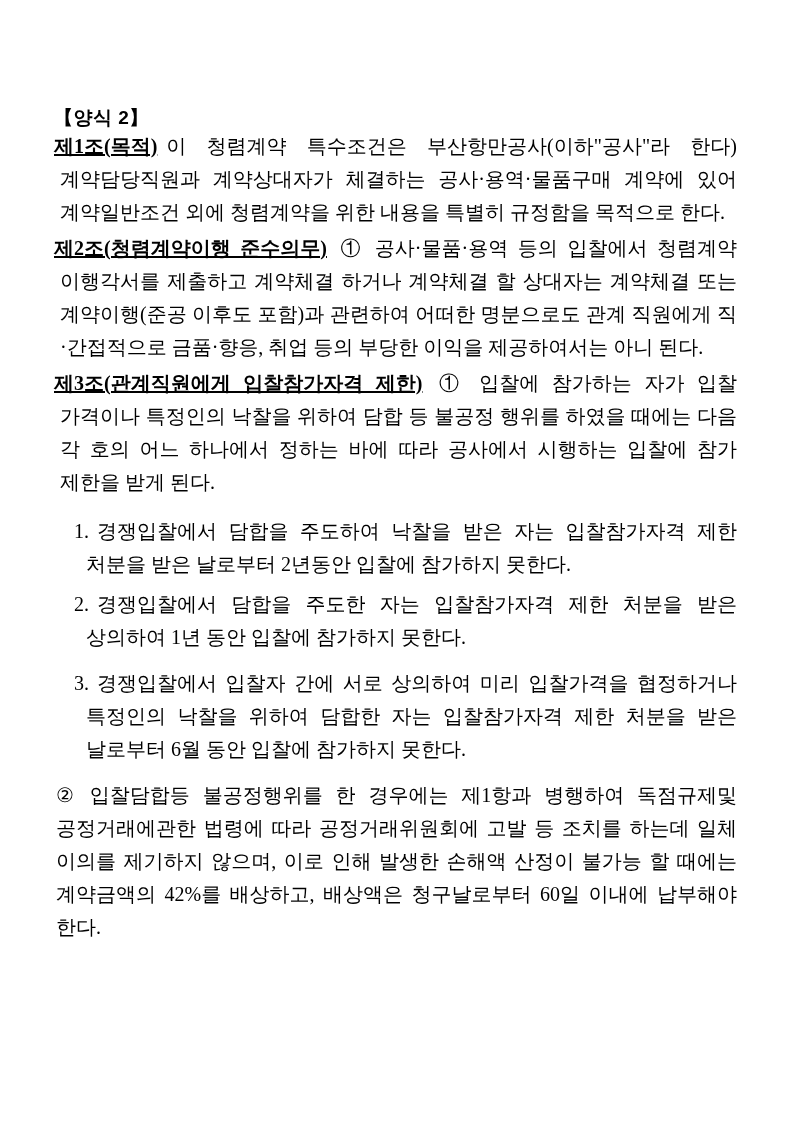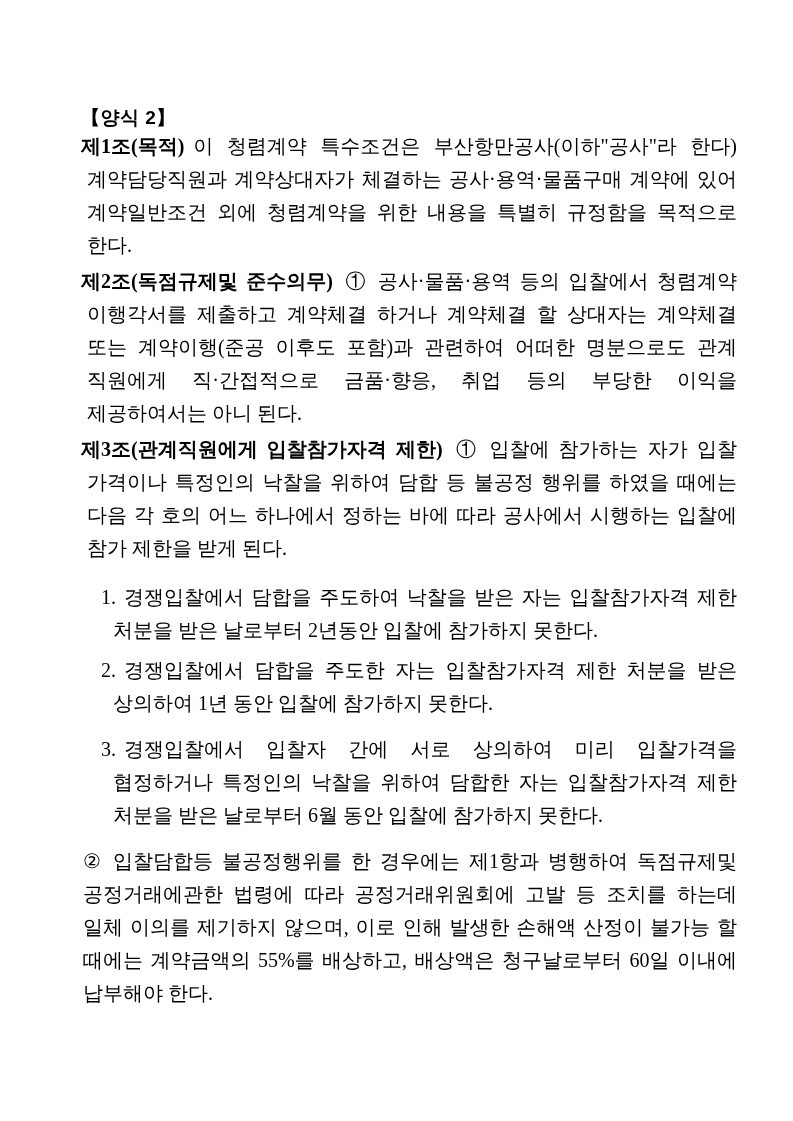--- a/index.html
+++ b/index.html
@@ -11,21 +11,21 @@
     width: 793px;
     height: 1121px;
     color: #000000;
     font-family: "Liberation Serif", "DejaVu Serif", serif;
     overflow: hidden;
   }
   .page {
     box-sizing: border-box;
     width: 793px;
     height: 1052px;
-    padding: 106px 56px 0 81px;
+    padding: 106px 56px 0 54px;
   }
   .form-label {
     font-family: "Liberation Sans", "DejaVu Sans", sans-serif;
     font-weight: 700;
     font-size: 19px;
     line-height: 24px;
     letter-spacing: 0.5px;
   }
   .doc-title {
     margin: 10px 0 44px 0;
@@ -42,20 +42,21 @@
     text-align: justify;
     text-align-last: left;
     word-break: keep-all;
     margin: 0 0 3px 0;
     padding-left: 6px;
     text-indent: -6px;
   }
   .article-heading {
     font-weight: 700;
     margin-right: 9px;
+    text-decoration: underline;
   }
   .list {
     margin: 16px 0 0 0;
   }
   .list-item {
     font-size: 20px;
     line-height: 33px;
     text-align: justify;
     text-align-last: left;
     word-break: keep-all;
@@ -88,37 +89,37 @@
 <div class="page">
 
   <div class="form-label">【양식 2】</div>
 
 
   <p class="para">
     <span class="article-heading">제1조(목적)</span><span>이 청렴계약 특수조건은 부산항만공사(이하"공사"라 한다) 계약담당직원과 계약상대자가 체결하는 공사·용역·물품구매 계약에 있어 계약일반조건 외에 청렴계약을 위한 내용을 특별히 규정함을 목적으로 한다.</span>
   </p>
 
   <p class="para">
-    <span class="article-heading">제2조(독점규제및 준수의무)</span><span>① 공사·물품·용역 등의 입찰에서 청렴계약 이행각서를 제출하고 계약체결 하거나 계약체결 할 상대자는 계약체결 또는 계약이행(준공 이후도 포함)과 관련하여 어떠한 명분으로도 관계 직원에게 직·간접적으로 금품·향응, 취업 등의 부당한 이익을 제공하여서는 아니 된다.</span>
+    <span class="article-heading">제2조(청렴계약이행 준수의무)</span><span>① 공사·물품·용역 등의 입찰에서 청렴계약 이행각서를 제출하고 계약체결 하거나 계약체결 할 상대자는 계약체결 또는 계약이행(준공 이후도 포함)과 관련하여 어떠한 명분으로도 관계 직원에게 직·간접적으로 금품·향응, 취업 등의 부당한 이익을 제공하여서는 아니 된다.</span>
   </p>
 
   <p class="para">
     <span class="article-heading">제3조(관계직원에게 입찰참가자격 제한)</span><span>① 입찰에 참가하는 자가 입찰 가격이나 특정인의 낙찰을 위하여 담합 등 불공정 행위를 하였을 때에는 다음 각 호의 어느 하나에서 정하는 바에 따라 공사에서 시행하는 입찰에 참가 제한을 받게 된다.</span>
   </p>
 
   <div class="list">
     <div class="list-item">
       <span class="list-number">1.</span><span>경쟁입찰에서 담합을 주도하여 낙찰을 받은 자는 입찰참가자격 제한 처분을 받은 날로부터 2년동안 입찰에 참가하지 못한다.</span>
     </div>
     <div class="list-item">
       <span class="list-number">2.</span><span>경쟁입찰에서 담합을 주도한 자는 입찰참가자격 제한 처분을 받은 상의하여 1년 동안 입찰에 참가하지 못한다.</span>
     </div>
     <div class="list-item spaced-before">
       <span class="list-number">3.</span><span>경쟁입찰에서 입찰자 간에 서로 상의하여 미리 입찰가격을 협정하거나 특정인의 낙찰을 위하여 담합한 자는 입찰참가자격 제한 처분을 받은 날로부터 6월 동안 입찰에 참가하지 못한다.</span>
     </div>
   </div>
 
   <p class="sub-para">
-    <span class="sub-marker">②</span><span>입찰담합등 불공정행위를 한 경우에는 제1항과 병행하여 독점규제및 공정거래에관한 법령에 따라 공정거래위원회에 고발 등 조치를 하는데 일체 이의를 제기하지 않으며, 이로 인해 발생한 손해액 산정이 불가능 할 때에는 계약금액의 55%를 배상하고, 배상액은 청구날로부터 60일 이내에 납부해야 한다.</span>
+    <span class="sub-marker">②</span><span>입찰담합등 불공정행위를 한 경우에는 제1항과 병행하여 독점규제및 공정거래에관한 법령에 따라 공정거래위원회에 고발 등 조치를 하는데 일체 이의를 제기하지 않으며, 이로 인해 발생한 손해액 산정이 불가능 할 때에는 계약금액의 42%를 배상하고, 배상액은 청구날로부터 60일 이내에 납부해야 한다.</span>
   </p>
 
 
 </div>
 
 </body></html>

